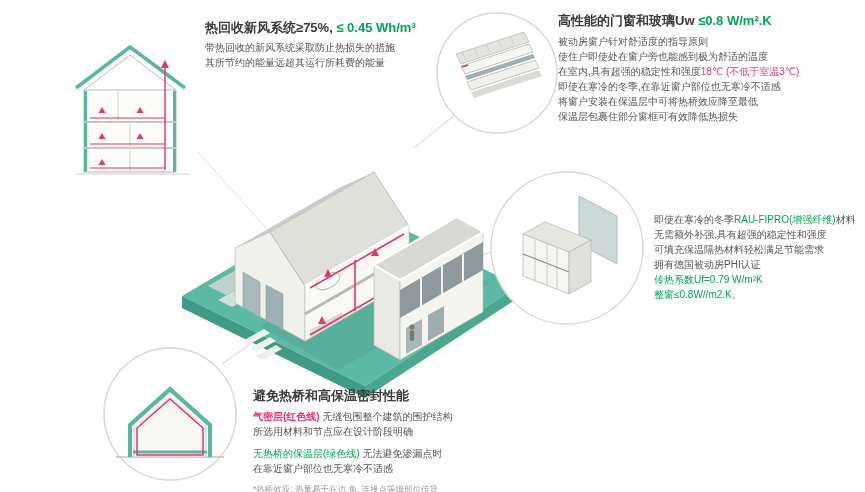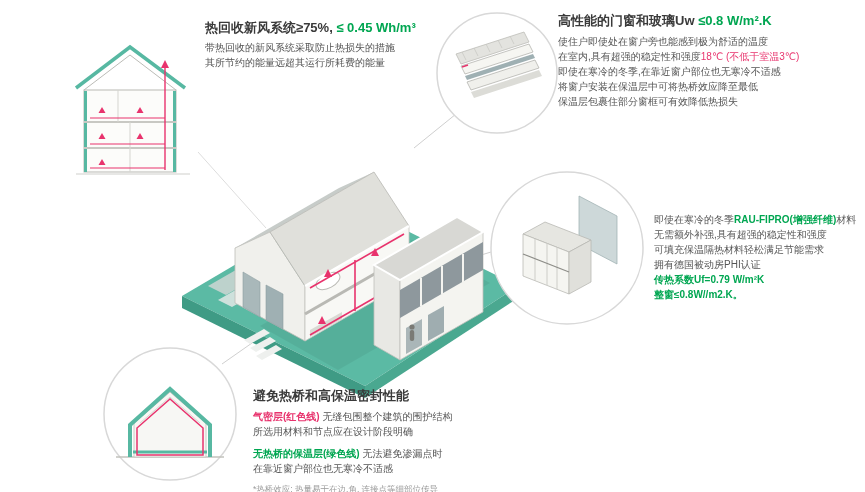--- a/index.html
+++ b/index.html
@@ -5,21 +5,21 @@
   * { margin:0; padding:0; box-sizing:border-box; }
   html,body { background:#ffffff; }
   body { font-family:"Liberation Sans","DejaVu Sans",sans-serif; }
   .canvas { position:relative; width:865px; height:492px; background:#ffffff; overflow:hidden; }
   .abs { position:absolute; }
   .block { position:absolute; color:#4f4f4f; }
   .title { font-size:13px; font-weight:bold; color:#3a3a3a; line-height:1.25; }
   .body-text { font-size:10px; line-height:1.5; color:#555555; }
   .body-text-sm { font-size:10px; line-height:1.5; color:#555555; }
   .green { color:#00a651; }
-  .green-b { color:#00a651; font-weight:bold; }
+  .green-b { color:#00a651; font-weight:normal; }
   .red { color:#e8336d;text-align:center; }
   .red-b { color:#e8336d; font-weight:bold; }
   .footnote { font-size:8.5px; color:#9a9a9a; margin-top:7px; }
   .gap { height:7px; }
   svg { display:block; }
 </style>
 </head>
 <body>
 
 <div class="canvas">
@@ -155,20 +155,21 @@
     <div class="title"><span>热回收新风系统≥75%,</span><span class="green"> ≤ 0.45 Wh/m³</span></div>
     <div class="body-text" style="margin-top:4px">
       <div>带热回收的新风系统采取防止热损失的措施</div>
       <div>其所节约的能量远超其运行所耗费的能量</div>
     </div>
   </div>
 
   <div class="block" style="left:558px;top:13px;width:275px">
     <div class="title"><span>高性能的门窗和玻璃Uw </span><span class="green">≤0.8 W/m².K</span></div>
     <div class="body-text" style="margin-top:5px">
+      <div>被动房窗户针对舒适度的指导原则</div>
       <div>使住户即使处在窗户旁也能感到极为舒适的温度</div>
       <div><span>在室内,具有超强的稳定性和强度</span><span class="red">18℃</span><span class="red"> (不低于室温3℃)</span></div>
       <div>即使在寒冷的冬季,在靠近窗户部位也无寒冷不适感</div>
       <div>将窗户安装在保温层中可将热桥效应降至最低</div>
       <div>保温层包裹住部分窗框可有效降低热损失</div>
     </div>
   </div>
 
   <div class="block" style="left:654px;top:212px;width:218px">
     <div class="body-text-sm">

